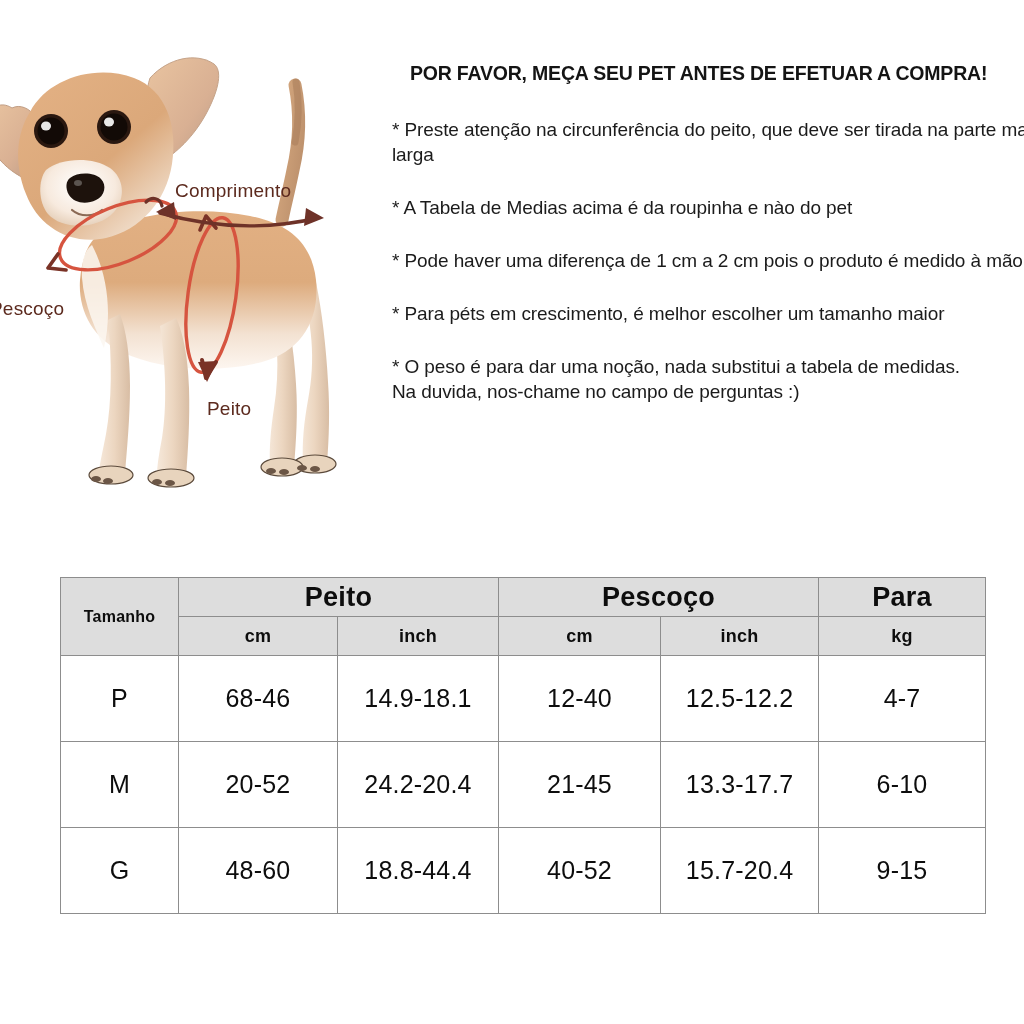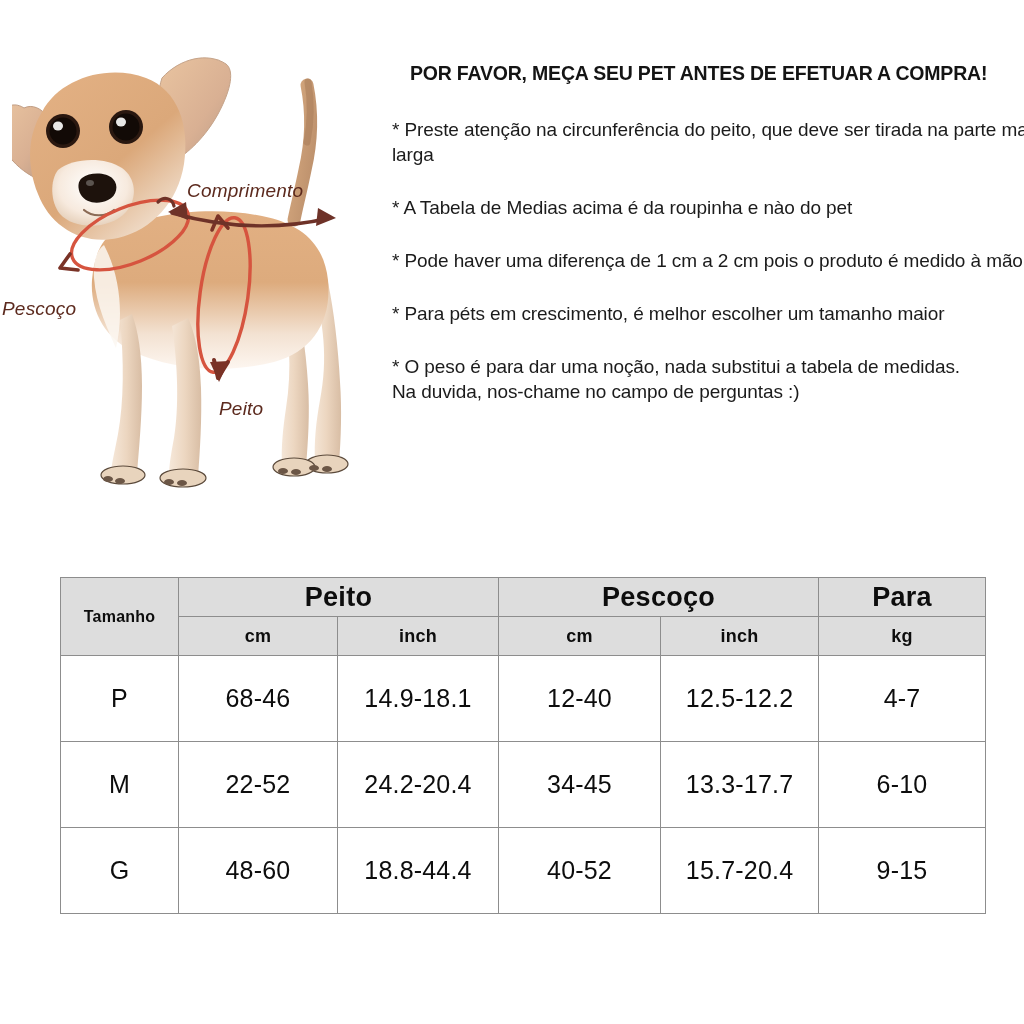--- a/index.html
+++ b/index.html
@@ -19,22 +19,22 @@
   
   #top-section {
     position: absolute;
     left: 0; top: 0;
     width: 1024px; height: 520px;
   }
 
   
   #dog-figure {
     position: absolute;
-    left: 12px; top: 30px;
-    width: 395px; height: 460px; font-style: italic;
+    left: 0; top: 30px;
+    width: 395px; height: 460px;
   }
   #dog-figure svg { display: block; }
 
   .measure-label {
     position: absolute;
     font-family: "Liberation Sans", sans-serif;
     font-size: 19px;
     font-weight: 400;
     color: #5c2a1e;
     white-space: nowrap;
@@ -264,23 +264,23 @@
     <tr>
       <td>P</td>
       <td>68-46</td>
       <td>14.9-18.1</td>
       <td>12-40</td>
       <td>12.5-12.2</td>
       <td>4-7</td>
     </tr>
     <tr>
       <td>M</td>
-      <td>22-52</td>
+      <td>20-52</td>
       <td>24.2-20.4</td>
-      <td>34-45</td>
+      <td>21-45</td>
       <td>13.3-17.7</td>
       <td>6-10</td>
     </tr>
     <tr>
       <td>G</td>
       <td>48-60</td>
       <td>18.8-44.4</td>
       <td>40-52</td>
       <td>15.7-20.4</td>
       <td>9-15</td>

